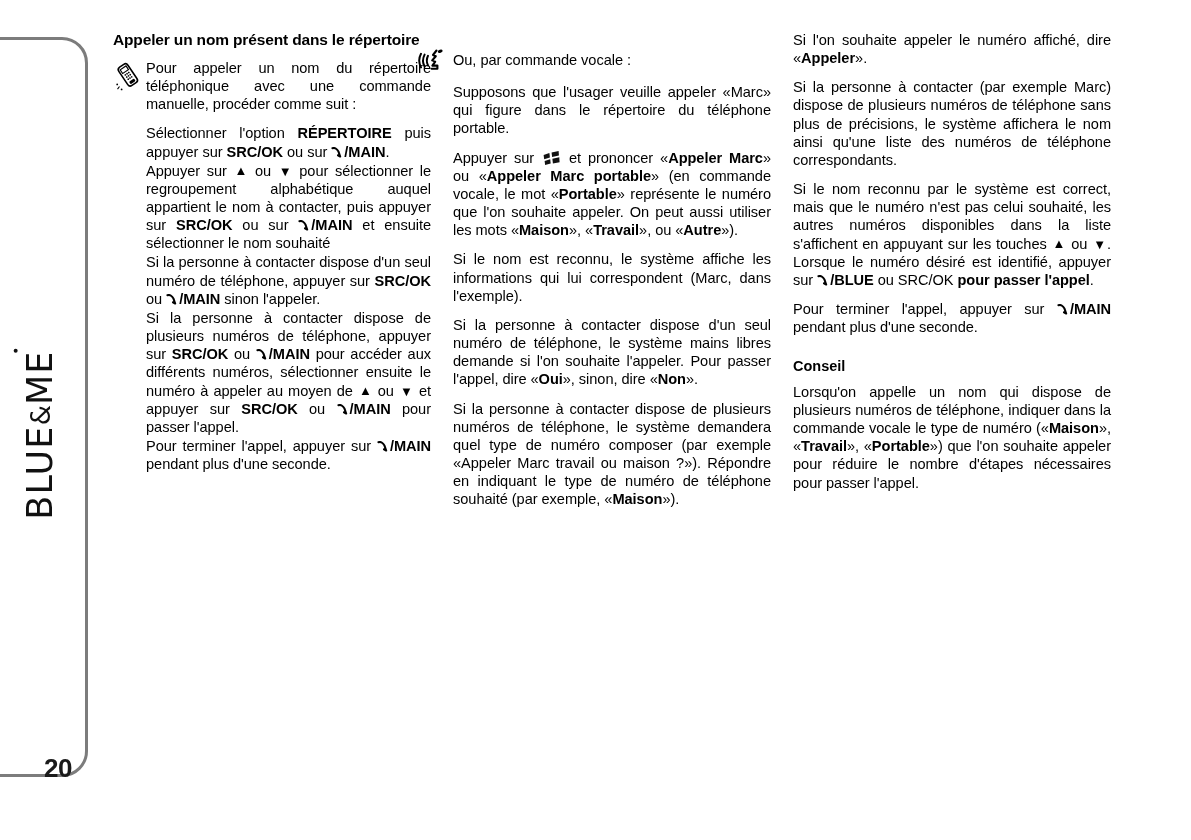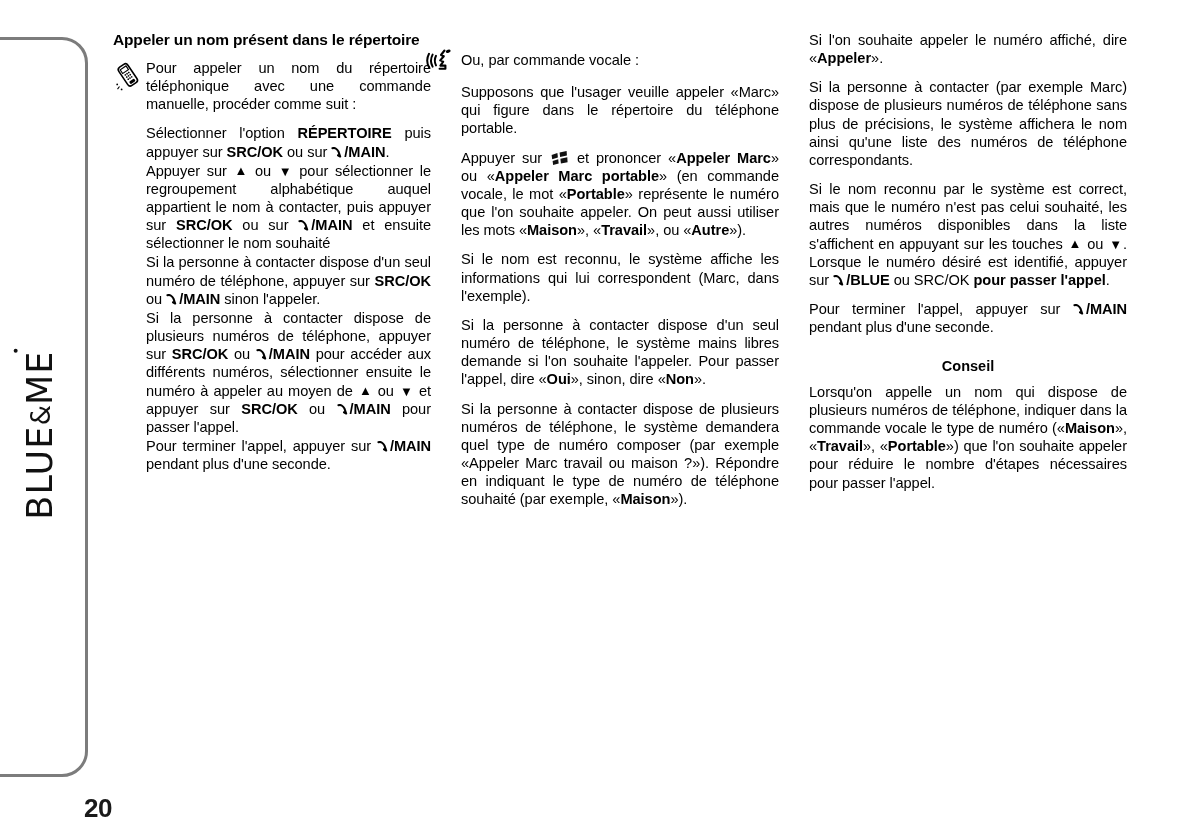--- a/index.html
+++ b/index.html
@@ -65,60 +65,58 @@
     width: 4px;
     height: 4px;
     background: #111;
     border-radius: 50%;
   }
 
   
   #page-number {
     position: absolute;
     left: 44px;
-    top: 793px;
+    top: 753px;
     font-family: "Liberation Sans", sans-serif;
     font-size: 26px;
     font-weight: bold;
     color: #1a1a1a;
     z-index: 4;
     letter-spacing: -0.5px;
-    margin-left: 40px;
   }
 
   
   #content {
     position: absolute;
     left: 113px;
     top: 31px;
     width: 1066px;
     height: 780px;
     display: flex;
-    gap: 30px;
+    gap: 22px;
     z-index: 2;
   }
   .column {
     width: 318px;
     flex: 0 0 318px;
     position: relative;
   }
 
   h2.sec-title {
     font-size: 15.5px;
     font-weight: bold;
     line-height: 1.22;
     margin: 0 0 9px 0;
     letter-spacing: -0.15px;
   }
   h3.sub-title {
     font-size: 14.5px;
     font-weight: bold;
     line-height: 1.2;
     margin: 0 0 7px 0;
-    text-align: center;
   }
 
   p.para {
     font-size: 14.6px;
     line-height: 1.245;
     margin: 0 0 11px 0;
     text-align: justify;
     hyphens: manual;
     letter-spacing: -0.05px;
   }

